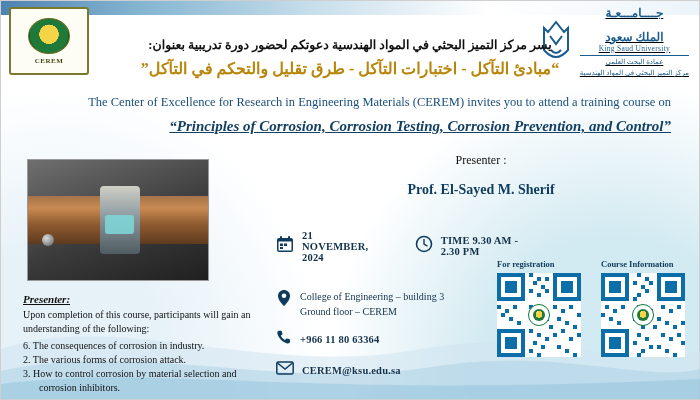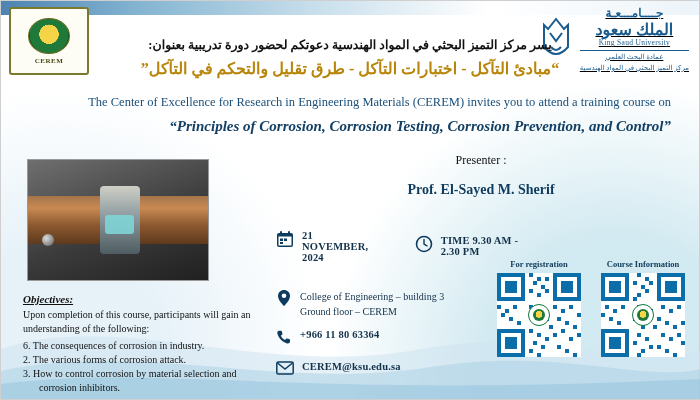--- a/index.html
+++ b/index.html
@@ -29,67 +29,67 @@
     display:flex;flex-direction:column;align-items:center;justify-content:center;}
   .cerem-emblem{width:40px;height:34px;border-radius:50%;
     background:radial-gradient(circle at 50% 45%,#f5d547 0 35%,#1f7a3a 36% 70%,#0d5a2a 71% 100%);
     border:1px solid #6b6b20;}
   .cerem-text{font-size:7px;font-weight:bold;color:#4a4a14;letter-spacing:.5px;margin-top:3px;}
   
   .ksu{position:absolute;right:10px;top:6px;display:flex;align-items:center;gap:6px;text-decoration:underline;}
   .ksu-mark{width:36px;height:46px;position:relative;}
   .ksu-txt{text-align:center;line-height:1.15;}
   .ksu-ar{font-size:12px;color:#1a5c8f;font-weight:bold;direction:rtl;}
-  .ksu-ar2{font-size:16px;color:#1a5c8f;font-weight:bold;direction:rtl;}
+  .ksu-ar2{font-size:12px;color:#1a5c8f;font-weight:bold;direction:rtl;margin-top:10px;}
   .ksu-en{font-size:7.5px;color:#1a5c8f;letter-spacing:.3px;}
   .ksu-sep{border-top:1px solid #1a5c8f;margin:2px 0;}
   .ksu-sub{font-size:7px;color:#1a5c8f;direction:rtl;line-height:1.3;text-align:center;margin-top:2px;}
 
   .arabic-block{position:absolute;top:36px;left:0;right:0;text-align:center;direction:rtl;}
   .ar1{font-size:12.5px;color:#111;font-weight:bold;text-align:center;}
   .ar2{font-size:16px;color:#b8860b;font-weight:bold;margin-top:6px;}
 
   .en-block{position:absolute;top:94px;left:28px;right:28px;text-align:right;}
   .en1{font-size:12.5px;color:#1a4f7a;}
-  .en2{font-size:15px;color:#123f63;font-weight:bold;font-style:italic;margin-top:8px;}
+  .en2{font-size:15px;color:#123f63;font-weight:bold;font-style:italic;margin-top:8px;text-decoration:underline;}
 
   .presenter-wrap{position:absolute;top:152px;left:330px;width:300px;text-align:center;}
   .presenter-label{font-size:12px;color:#111;}
   .presenter-name{font-size:14px;font-weight:bold;color:#0f3c5e;margin-top:14px;}
 
   .photo{position:absolute;left:26px;top:158px;width:180px;height:120px;
     border:1px solid #999;overflow:hidden;
     background:linear-gradient(160deg,#6f6f6f 0%,#3c3c3c 55%,#202020 100%);}
   .pipe{position:absolute;left:-6%;top:30%;width:112%;height:40%;
     background:linear-gradient(180deg,#a4744a 0%,#c98a52 25%,#8d5a30 60%,#5e3a1d 100%);
     border-radius:6px;}
   .pipe-joint{position:absolute;left:40%;top:22%;width:22%;height:56%;
     background:linear-gradient(180deg,#cfcfc6 0%,#8c9aa0 45%,#4f5d63 100%);
     border-radius:4px;}
   .pipe-patch{position:absolute;left:43%;top:46%;width:16%;height:16%;
     background:#7fd4d6;border-radius:3px;opacity:.9;}
   .bolt{position:absolute;left:8%;top:62%;width:12px;height:12px;border-radius:50%;
     background:radial-gradient(circle at 35% 35%,#dcdcdc,#5a5a5a);}
 
   .meta{position:absolute;left:275px;top:218px;width:260px;font-family:"Liberation Serif",serif;}
-  .row{display:flex;align-items:flex-start;gap:8px;margin-bottom:12px;}
+  .row{display:flex;align-items:center;gap:8px;margin-bottom:12px;}
   .row .ico{flex:0 0 auto;}
   .row .txt{font-size:10.5px;font-weight:bold;color:#11304a;letter-spacing:.2px;}
   .row2{display:flex;gap:28px;align-items:center;margin-bottom:16px;}
   .loc{display:flex;gap:8px;align-items:flex-start;margin-bottom:10px;}
   .loc .lines div{font-size:10px;color:#11304a;font-weight:normal;line-height:1.5;}
 
   .objectives{position:absolute;left:22px;top:292px;width:250px;}
   .obj-title{font-size:11px;font-weight:bold;font-style:italic;color:#111;text-decoration:underline;}
   .obj-intro{font-size:10px;color:#111;line-height:1.35;margin-top:3px;}
   .obj-list{margin:4px 0 0 0;padding:0;list-style:none;}
   .obj-list li{font-size:10px;color:#111;line-height:1.4;padding-left:16px;text-indent:-16px;}
 
   .qr-area{position:absolute;right:14px;top:258px;display:flex;gap:20px;}
-  .qr-box{text-align:center;}
+  .qr-box{text-align:left;}
   .qr-cap{font-size:8.5px;font-weight:bold;color:#14405f;margin-bottom:4px;}
   .qr{width:84px;height:84px;position:relative;background:#fff;}
   .qr svg{display:block;}
   .qr-center{position:absolute;left:50%;top:50%;transform:translate(-50%,-50%);
     width:20px;height:20px;border-radius:50%;background:#fff;
     border:1px solid #0a7a3c;display:flex;align-items:center;justify-content:center;}
   .qr-center i{display:block;width:12px;height:12px;border-radius:50%;
     background:radial-gradient(circle at 50% 45%,#f5d547 0 38%,#1f7a3a 39% 100%);}
 </style>
 </head>
@@ -202,21 +202,21 @@
         <svg width="18" height="14" viewBox="0 0 18 14">
           <rect x="0.8" y="1" width="16.4" height="12" rx="1.6" fill="none" stroke="#0f3c5e" stroke-width="1.5"></rect>
           <path d="M1.5 2 L9 8 L16.5 2" fill="none" stroke="#0f3c5e" stroke-width="1.5"></path>
         </svg>
       </span>
       <span class="txt">CEREM@ksu.edu.sa</span>
     </div>
   </div>
 
   <div class="objectives">
-    <div class="obj-title">Objectives:</div>
+    <div class="obj-title">Presenter:</div>
     <div class="obj-intro">Upon completion of this course, participants will gain an understanding of the following:</div>
     <ul class="obj-list">
       <li>6.  The consequences of corrosion in industry.</li>
       <li>2.  The various forms of corrosion attack.</li>
       <li>3.  How to control corrosion by material selection and corrosion inhibitors.</li>
     </ul>
   </div>
 
   <div class="qr-area">
     <div class="qr-box">

